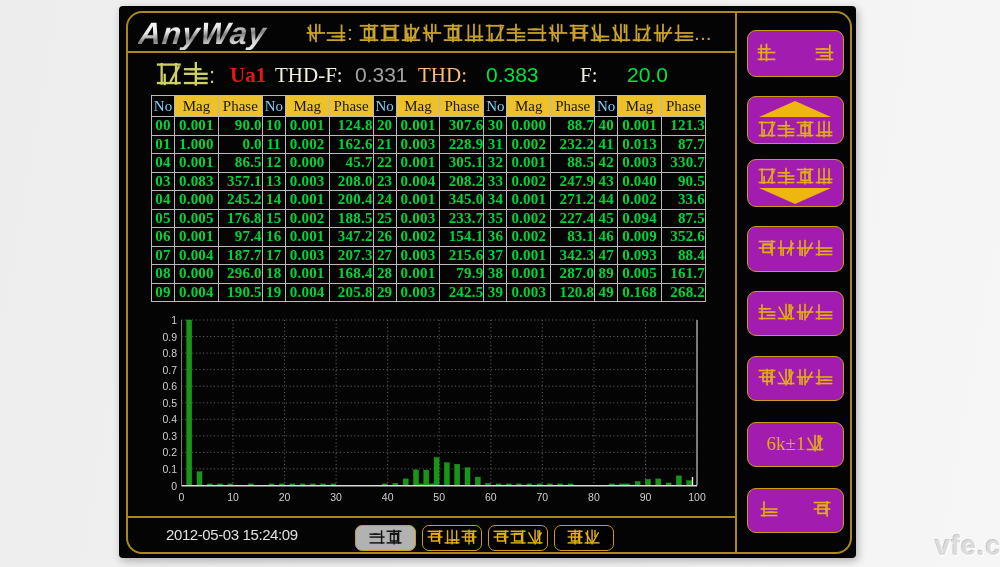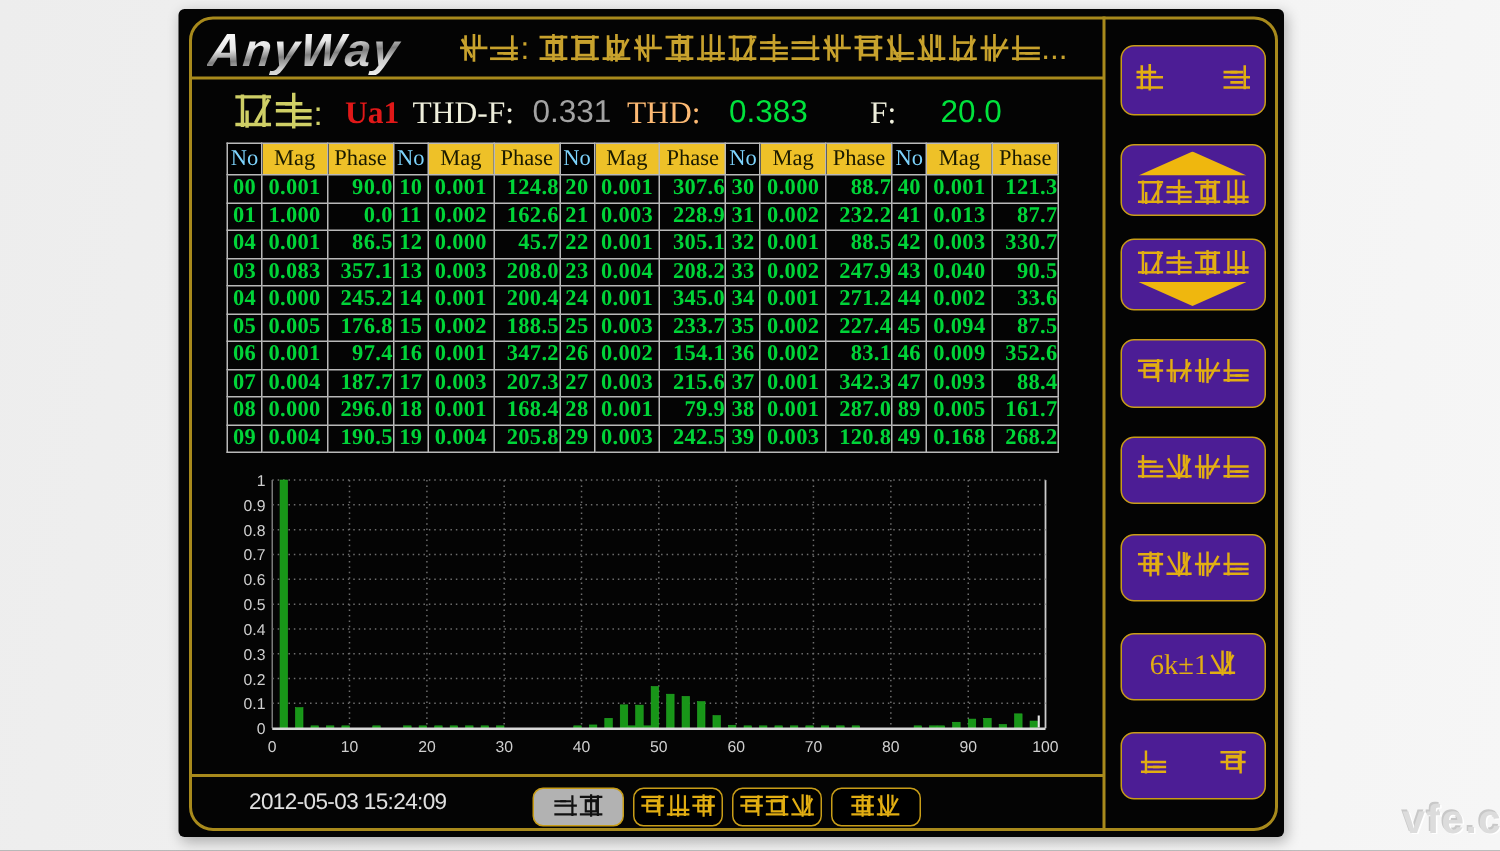--- a/index.html
+++ b/index.html
@@ -22,21 +22,21 @@
  font-family:"Liberation Serif",serif;}
 #htable td,#htable th{border:1px solid #b9b9b9;overflow:hidden;white-space:nowrap;padding:0;}
 #htable th{height:20px;line-height:20px;font-weight:normal;font-size:15px;}
 #htable td{height:17.5px;line-height:17.5px;color:#00d438;font-size:15px;font-weight:bold;letter-spacing:0.2px;}
 .hno{background:#000;color:#7dd3fc;}
 .hmp{background:#eec128;color:#1a1a00;}
 #htable col.c-no{width:23px;} #htable col.c-mag{width:43.8px;} #htable col.c-ph{width:44px;}
 td.no{text-align:center;}
 td.mag{text-align:center;padding-left:2px;font-family:Liberation Serif, serif;}
 td.ph{text-align:right;padding-right:2px;}
-.rbtn{left:628px;width:97px;border:1.5px solid #c89d18;border-radius:9px;background:#4c1d95;
+.rbtn{left:628px;width:97px;border:1.5px solid #c89d18;border-radius:9px;background:#a21caf;
  color:#e2ae12;text-align:center;}
 .bbtn{border:1.5px solid #c89d18;border-radius:7px;background:#000;color:#e2ae12;
  height:26px;top:519px;font-size:17px;text-align:center;line-height:23px;white-space:nowrap;}
 #time{left:47px;top:520px;color:#e0e0e0;font-size:15px;letter-spacing:-0.4px;}
 #wm{position:absolute;left:903px;top:531px;font:bold 27px "Liberation Sans",sans-serif;
  color:#dcdcdc;text-shadow:1px 1px 0 #fff,-1px -1px 0 #c8c8c8;letter-spacing:1px;margin-left:32px;}
 .cjk{display:inline-block;width:0.95em;height:0.95em;vertical-align:-0.12em;margin:0 0.025em;}
 </style></head>
 <body>
 <div id="screen">

